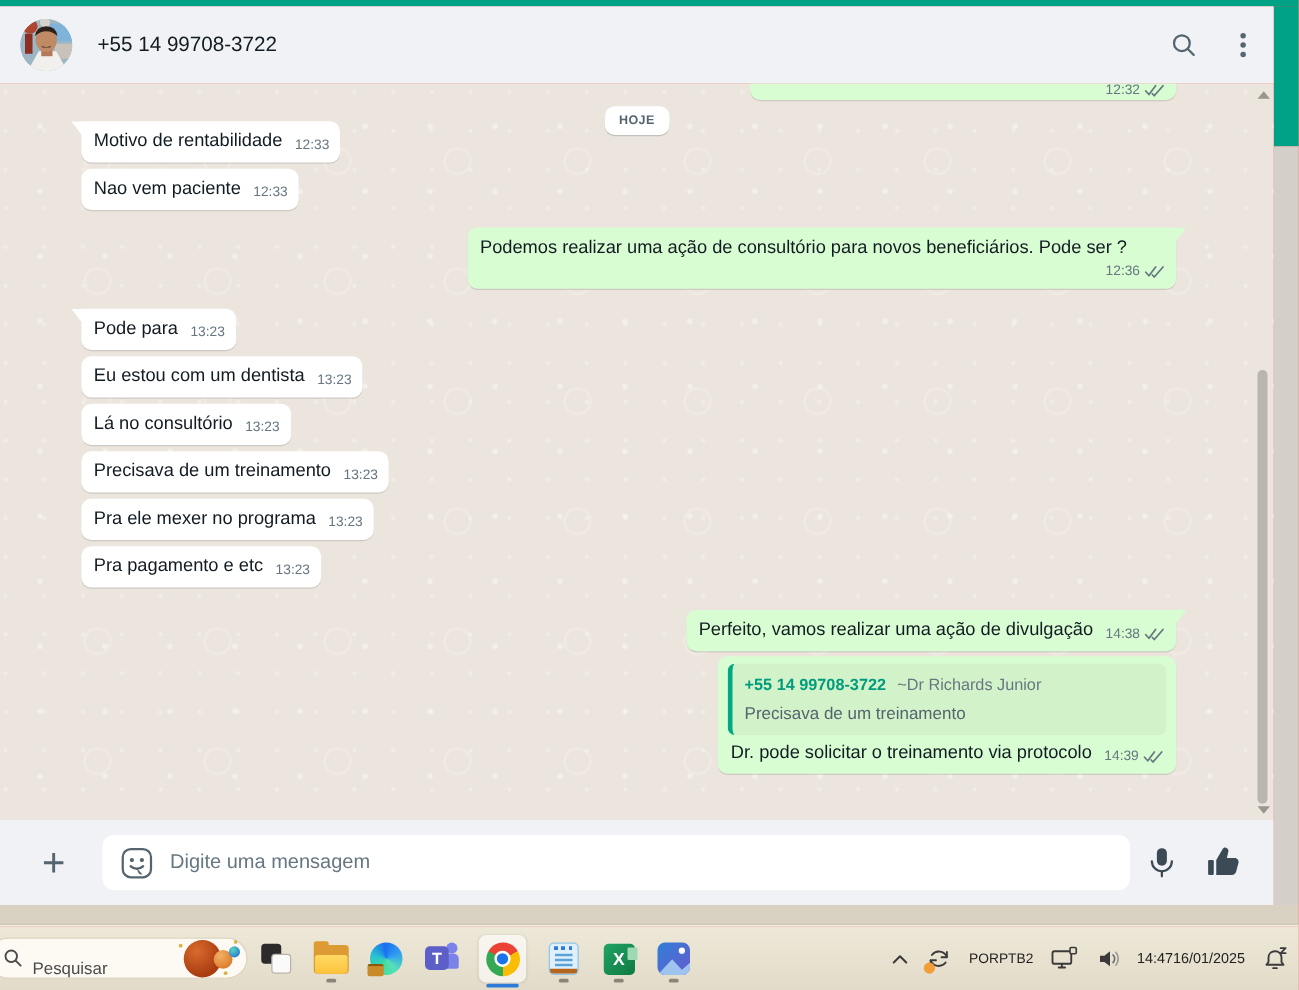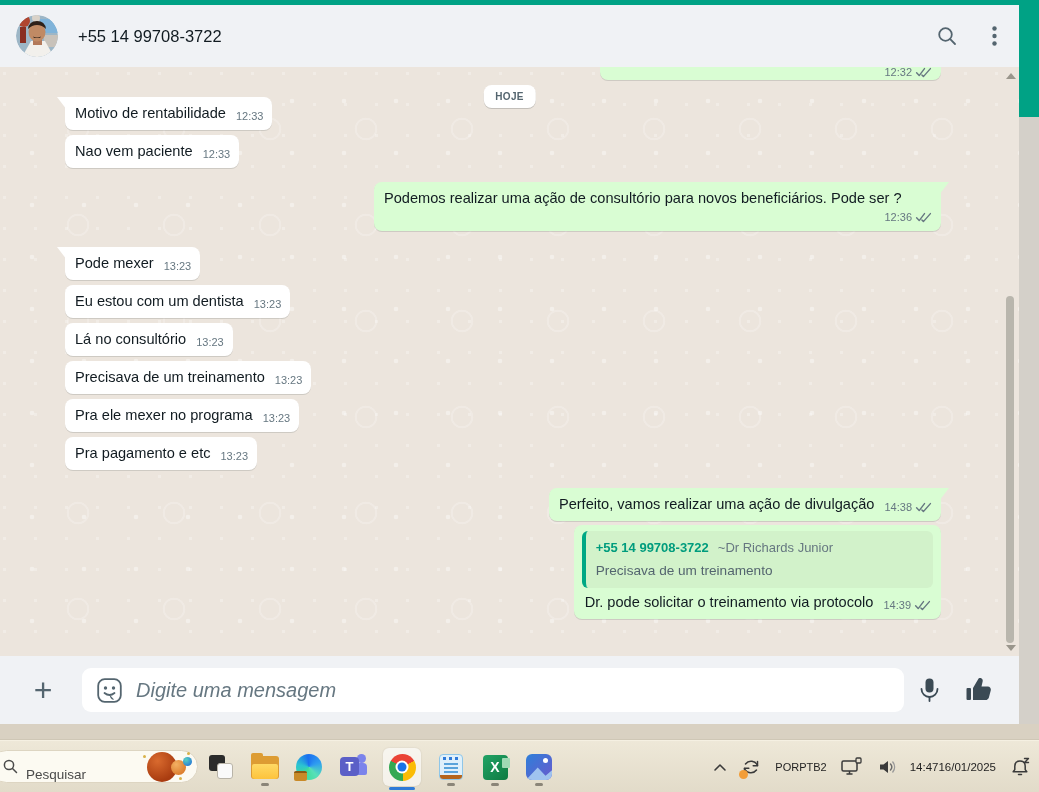--- a/index.html
+++ b/index.html
@@ -69,21 +69,21 @@
   .sb-arrow { position:absolute; left:1px; width:0; height:0; border-left:5px solid transparent; border-right:5px solid transparent; cursor:pointer; }
   .sb-up { top:6px; border-bottom:6px solid #9a968c; }
   .sb-down { top:578px; border-top:6px solid #9a968c; }
   .sb-thumb { position:absolute; left:1px; top:229px; width:8px; height:347px; background:#b9b6ad; border-radius:4px; cursor:grab; }
 
   
   .composer { height:68px; background:#f0f2f5; display:flex; align-items:center; padding:0 20px 0 28px; flex:0 0 auto; }
   .plus { font-size:32px; font-weight:300; color:#54656f; line-height:28px; cursor:pointer; width:30px; text-align:center; }
   .input-pill { flex:1; height:44px; background:#ffffff; border-radius:9px; margin:0 14px 0 24px;
     display:flex; align-items:center; padding:0 14px; }
-  .msg-input { border:none; outline:none; flex:1; font-size:20px; color:#111b21; margin-left:13px; background:transparent; font-family:"Liberation Sans", sans-serif;font-style:italic; }
+  .msg-input { border:none; outline:none; flex:1; font-size:16px; color:#111b21; margin-left:13px; background:transparent; font-family:"Liberation Sans", sans-serif; }
   .msg-input::placeholder { color:#667781; }
   .composer-right { display:flex; align-items:center; gap:24px; padding-right:6px; }
 
   
   .taskbar { position:absolute; left:0; top:740px; width:1039px; height:52px;
     background:linear-gradient(#eee8d8, #e2dbc9); border-top:1px solid #f5f0e2; }
   .tb-search { position:absolute; left:-10px; top:9px; width:208px; height:33px; background:#fcfaf2;
     border:1px solid #ddd5c2; border-radius:17px; display:flex; align-items:center; padding:0 4px 0 12px; }
   .tb-search input { border:none; outline:none; background:transparent; font-size:13.5px; color:#3a3a3a; width:96px; margin-left:8px; font-family:"Liberation Sans", sans-serif;margin-top:16px; }
   .tb-search input::placeholder { color:#4a4a4a; }
@@ -235,21 +235,21 @@
             <span class="time">12:36</span>
             <svg width="17" height="11" viewBox="0 0 17 11">
                 <path d="M1.6 5.8 L4.2 8.6 L9.5 1.6 M6.9 8.0 L8.4 9.6 L15.4 1.6" fill="none" stroke="#667781" stroke-width="1.4" stroke-linecap="round" stroke-linejoin="round"></path>
               </svg>
           </span>
         </div>
       </div>
 
       <div class="row" style="margin-top:16px">
         <div class="bubble tail-l">
-          <span>Pode mexer</span>
+          <span>Pode para</span>
           <span class="meta">
               <span class="time">13:23</span>
             </span>
         </div>
       </div>
       <div class="row">
         <div class="bubble">
           <span>Eu estou com um dentista</span>
           <span class="meta">
               <span class="time">13:23</span>

